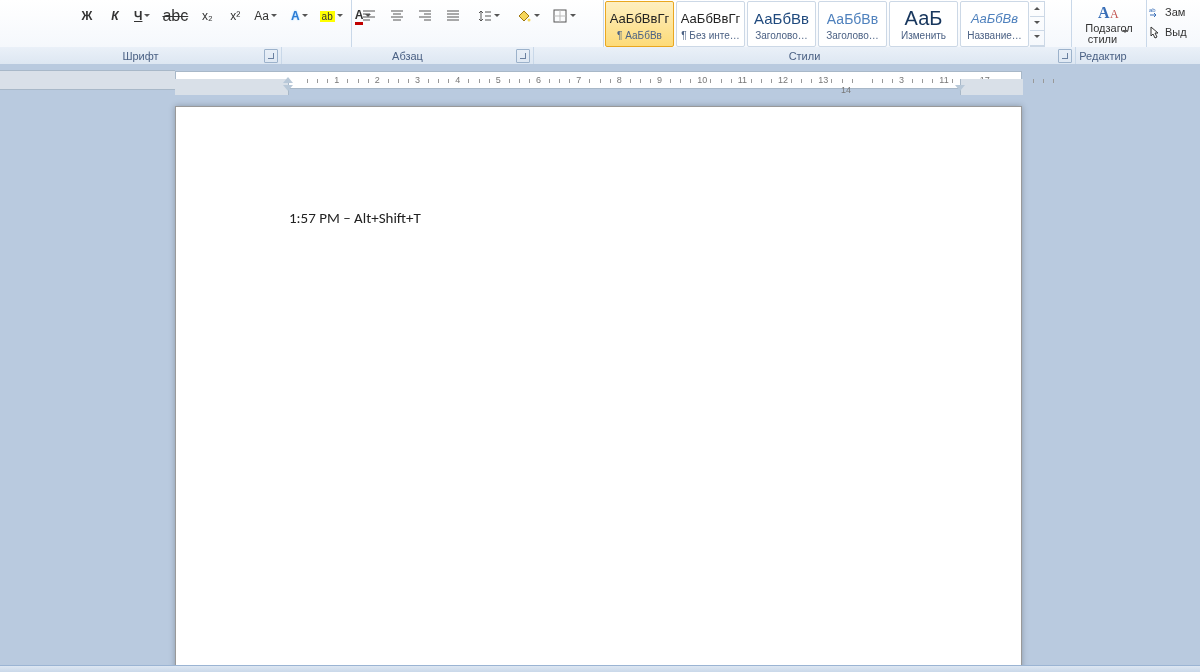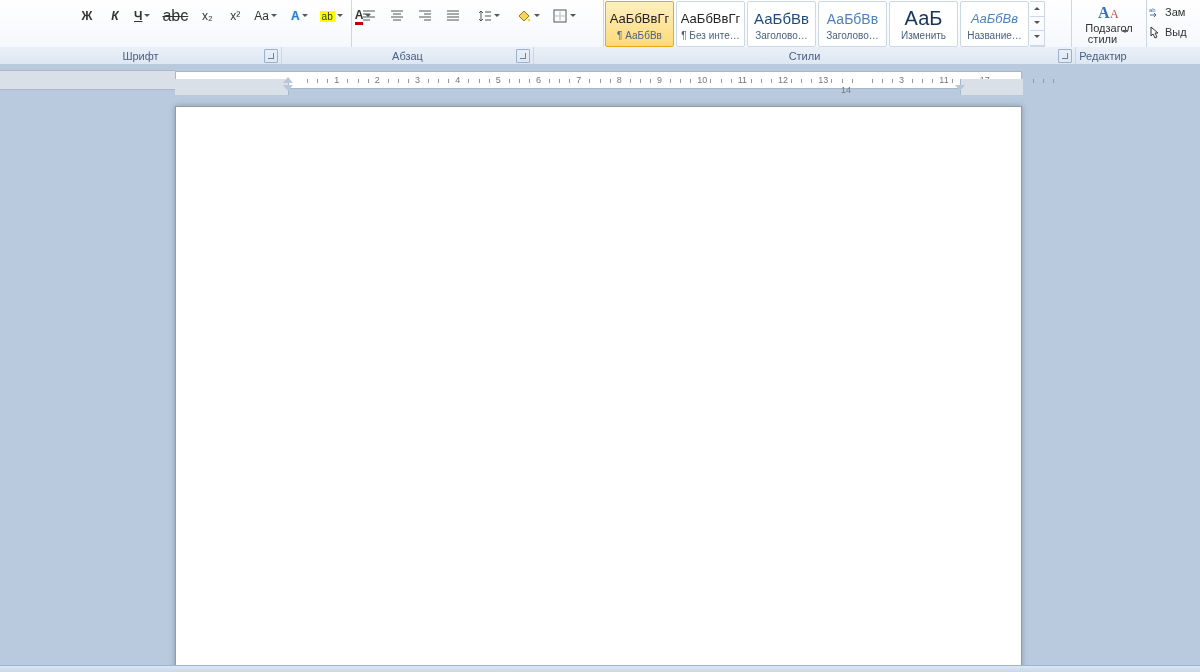--- a/index.html
+++ b/index.html
@@ -333,19 +333,20 @@
         </div>
     <div id="ruler-margin-l"></div>
     <div id="ruler-margin-r"></div>
     <div class="indent top" style="left:283px;top:1px"></div>
     <div class="indent bot" style="left:283px;top:14px"></div>
     <div class="indent bot" style="left:955px;top:14px"></div>
   </div>
 
   <div id="page">
     <div id="content">
+      <p>1:57 PM – Alt+Shift+T</p>
     </div>
   </div>
 </div>
 
 <div id="statusbar"></div>
 
 </div>
 
 </body></html>

